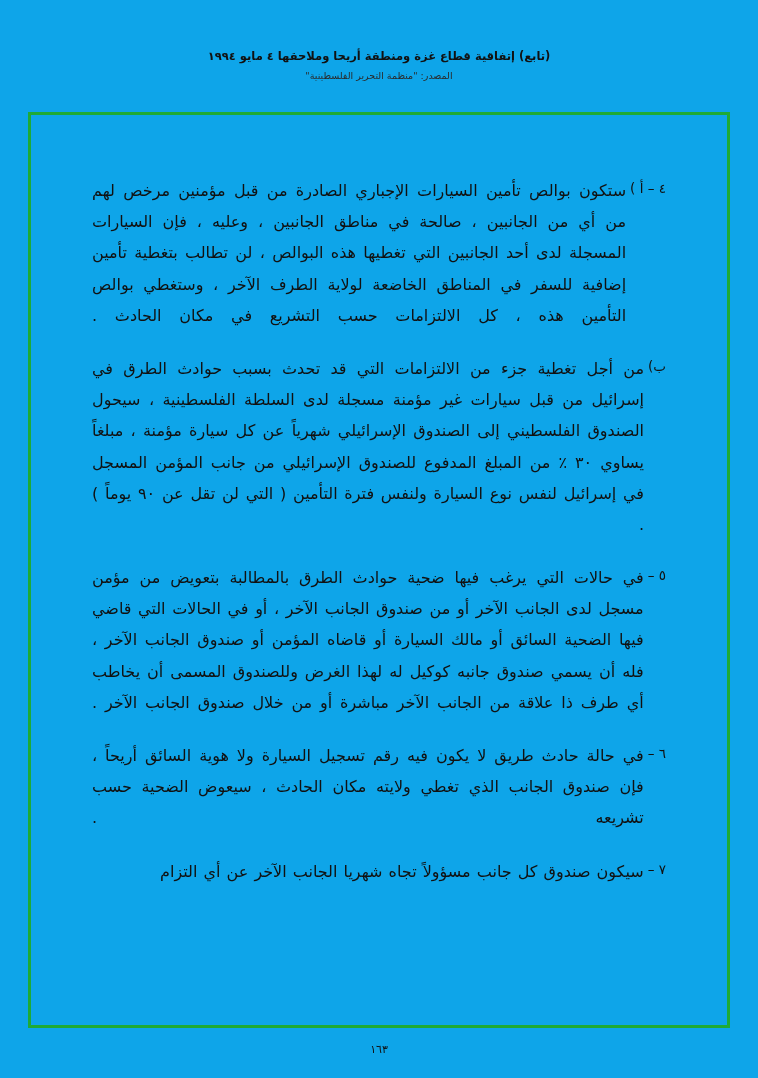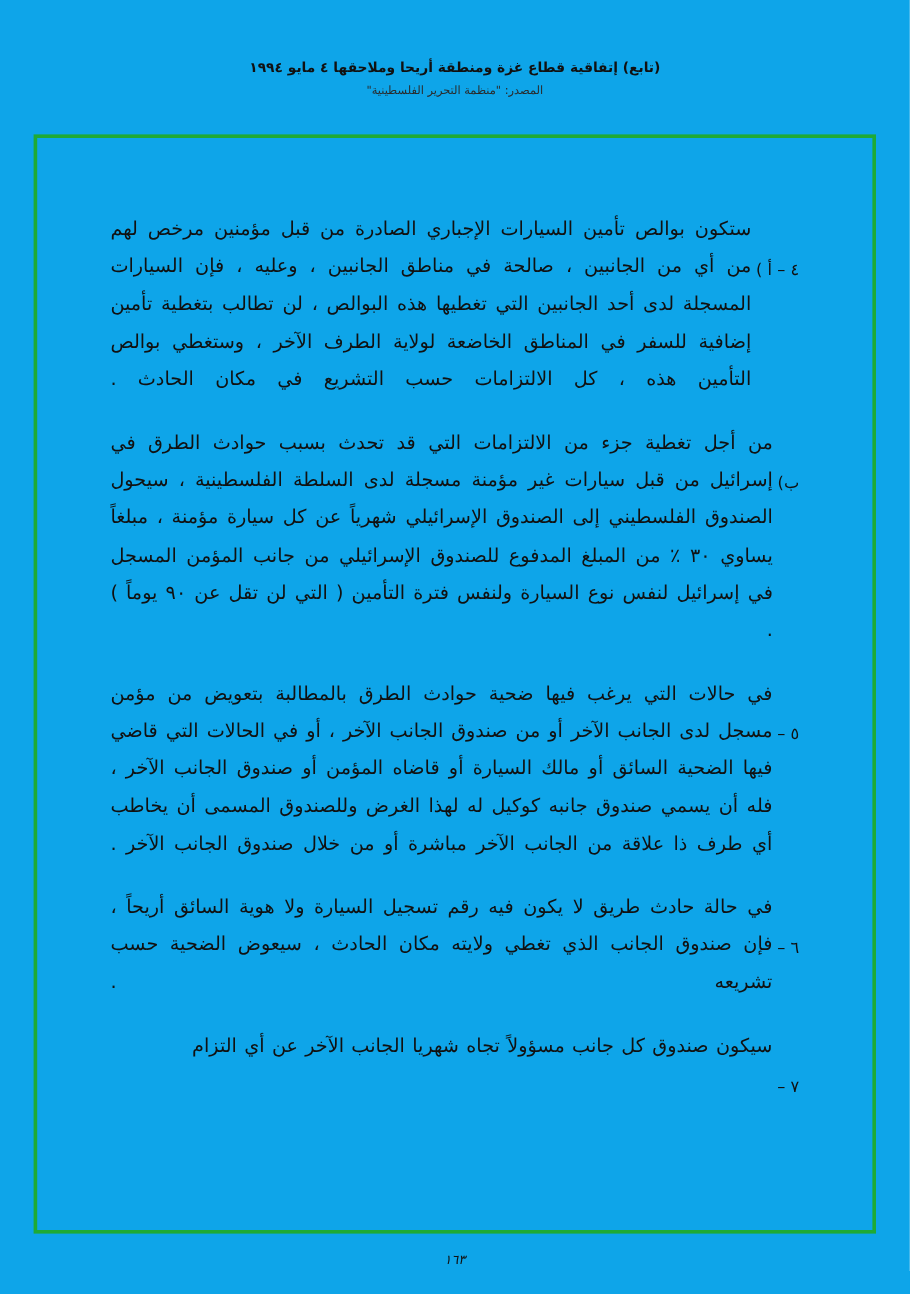--- a/index.html
+++ b/index.html
@@ -65,21 +65,20 @@
     direction: rtl;
   }
   .marker {
     flex: 0 0 auto;
     font-size: 13.5px;
     line-height: 1.95;
     white-space: nowrap;
     padding-left: 4px;
     font-weight: normal;
     color: #111;
-    margin-top: 37px;
   }
   .ptext {
     flex: 1 1 auto;
     font-size: 16px;
     line-height: 1.95;
     text-align: justify;
     text-align-last: justify;
     color: #111;
     word-spacing: 1px;
   }
@@ -93,21 +92,20 @@
   .p5 { margin-bottom: 0; }
   .footer {
     position: absolute;
     bottom: 22px;
     left: 0;
     right: 0;
     text-align: center;
     font-size: 11px;
     color: #111;
     direction: rtl;
-    font-style: italic;
   }
 </style>
 </head>
 <body>
 
 <div class="page">
 
   <div class="header">
     <div class="header-title">(تابع) إتفاقية قطاع غزة ومنطقة أريحا وملاحقها ٤ مايو ١٩٩٤</div>
     <div class="header-source">المصدر: "منظمة التحرير الفلسطينية"</div>

